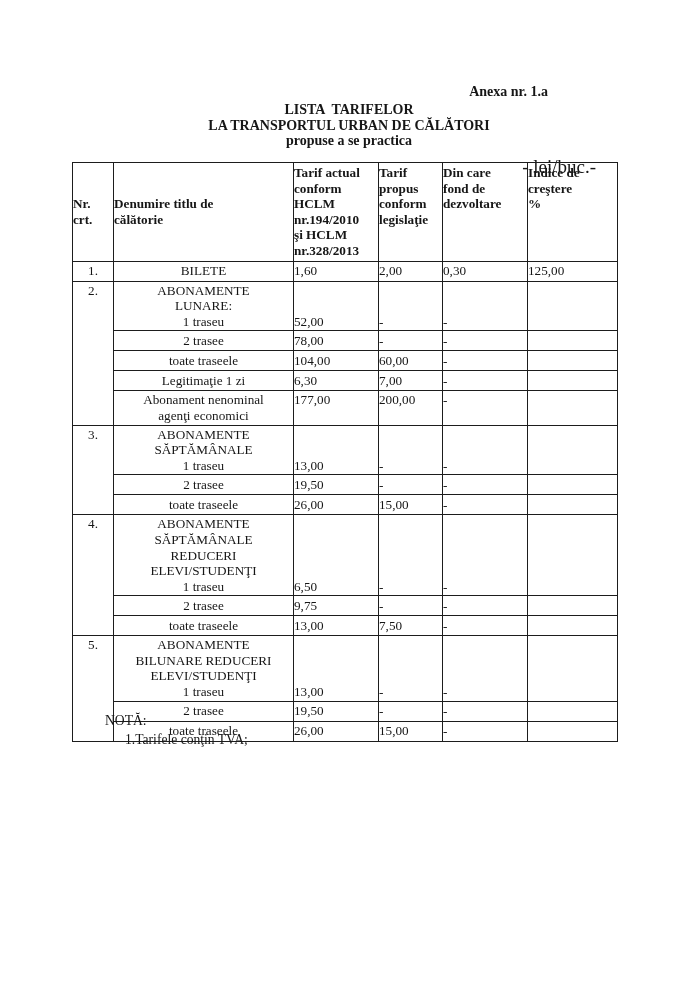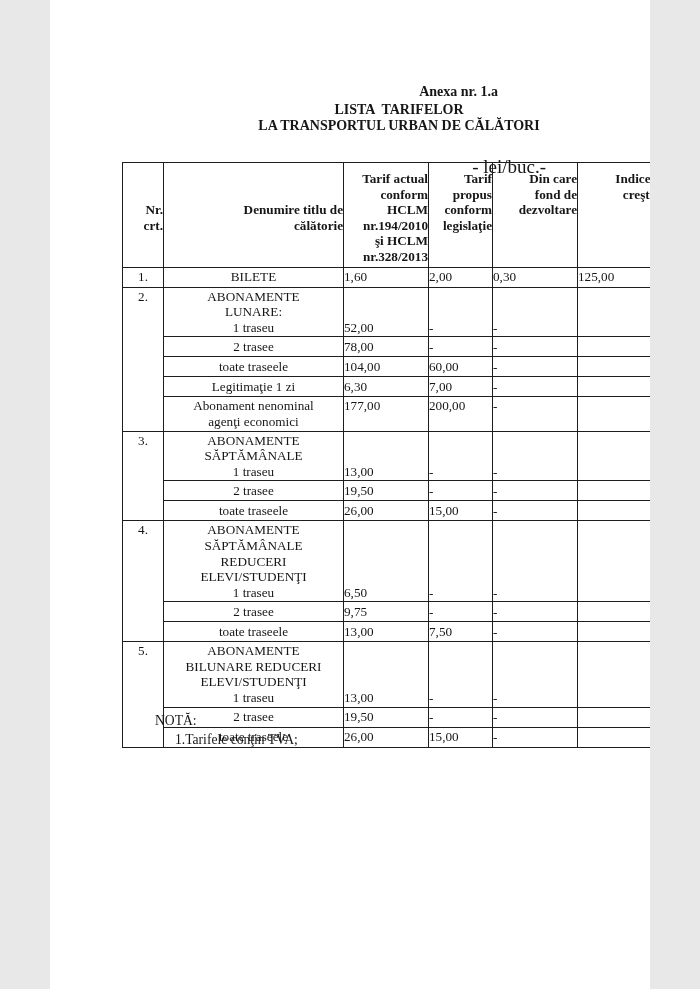--- a/index.html
+++ b/index.html
@@ -1,18 +1,18 @@
 <!DOCTYPE html>
 <html lang="ro"><head>
 <meta charset="utf-8">
 <style>
   html, body { margin: 0; padding: 0; background: #e8e8e8; }
   .page {
     position: relative;
-    width: 600px;
+    width: 700px;
     height: 989px;
     margin: 0 auto;
     background: #ffffff;
     font-family: "Liberation Serif", "DejaVu Serif", serif;
     color: #161616;
     overflow: hidden;
   }
   .anexa {
     position: absolute;
     top: 84px;
@@ -50,23 +50,23 @@
   }
   table.tariff th, table.tariff td {
     border: 1.5px solid #1d1d1d;
     padding: 1px 0;
     line-height: 15.6px;
     font-weight: normal;
     overflow: hidden;
   }
   table.tariff th {
     font-weight: bold;
-    text-align: right;
+    text-align: left;
     vertical-align: top;
-    padding-top: 8px;
+    padding-top: 2px;
     padding-bottom: 2px;
   }
   table.tariff th.vmid { vertical-align: middle; }
   td.nr   { text-align: center; vertical-align: top; }
   td.label{ text-align: center; padding-left: 5px; padding-right: 3px; }
   td.val  { text-align: left; padding-right: 8px; font-family: Liberation Serif, serif; }
   td.vb   { vertical-align: bottom; }
   td.vt   { vertical-align: top; }
   tr.simple td { height: 17px; }
   .nota {
@@ -83,20 +83,21 @@
 </head>
 <body>
 
 <div class="page">
 
   <div class="anexa">Anexa nr. 1.a</div>
 
   <div class="titles">
     <div>LISTA  TARIFELOR</div>
     <div>LA TRANSPORTUL URBAN DE CĂLĂTORI</div>
+    <div>propuse a se practica</div>
   </div>
 
   <div class="unit-label">- lei/buc.-</div>
 
   <table class="tariff">
     <colgroup>
         <col style="width: 41px;">
         <col style="width: 180px;">
         <col style="width: 85px;">
         <col style="width: 64px;">

